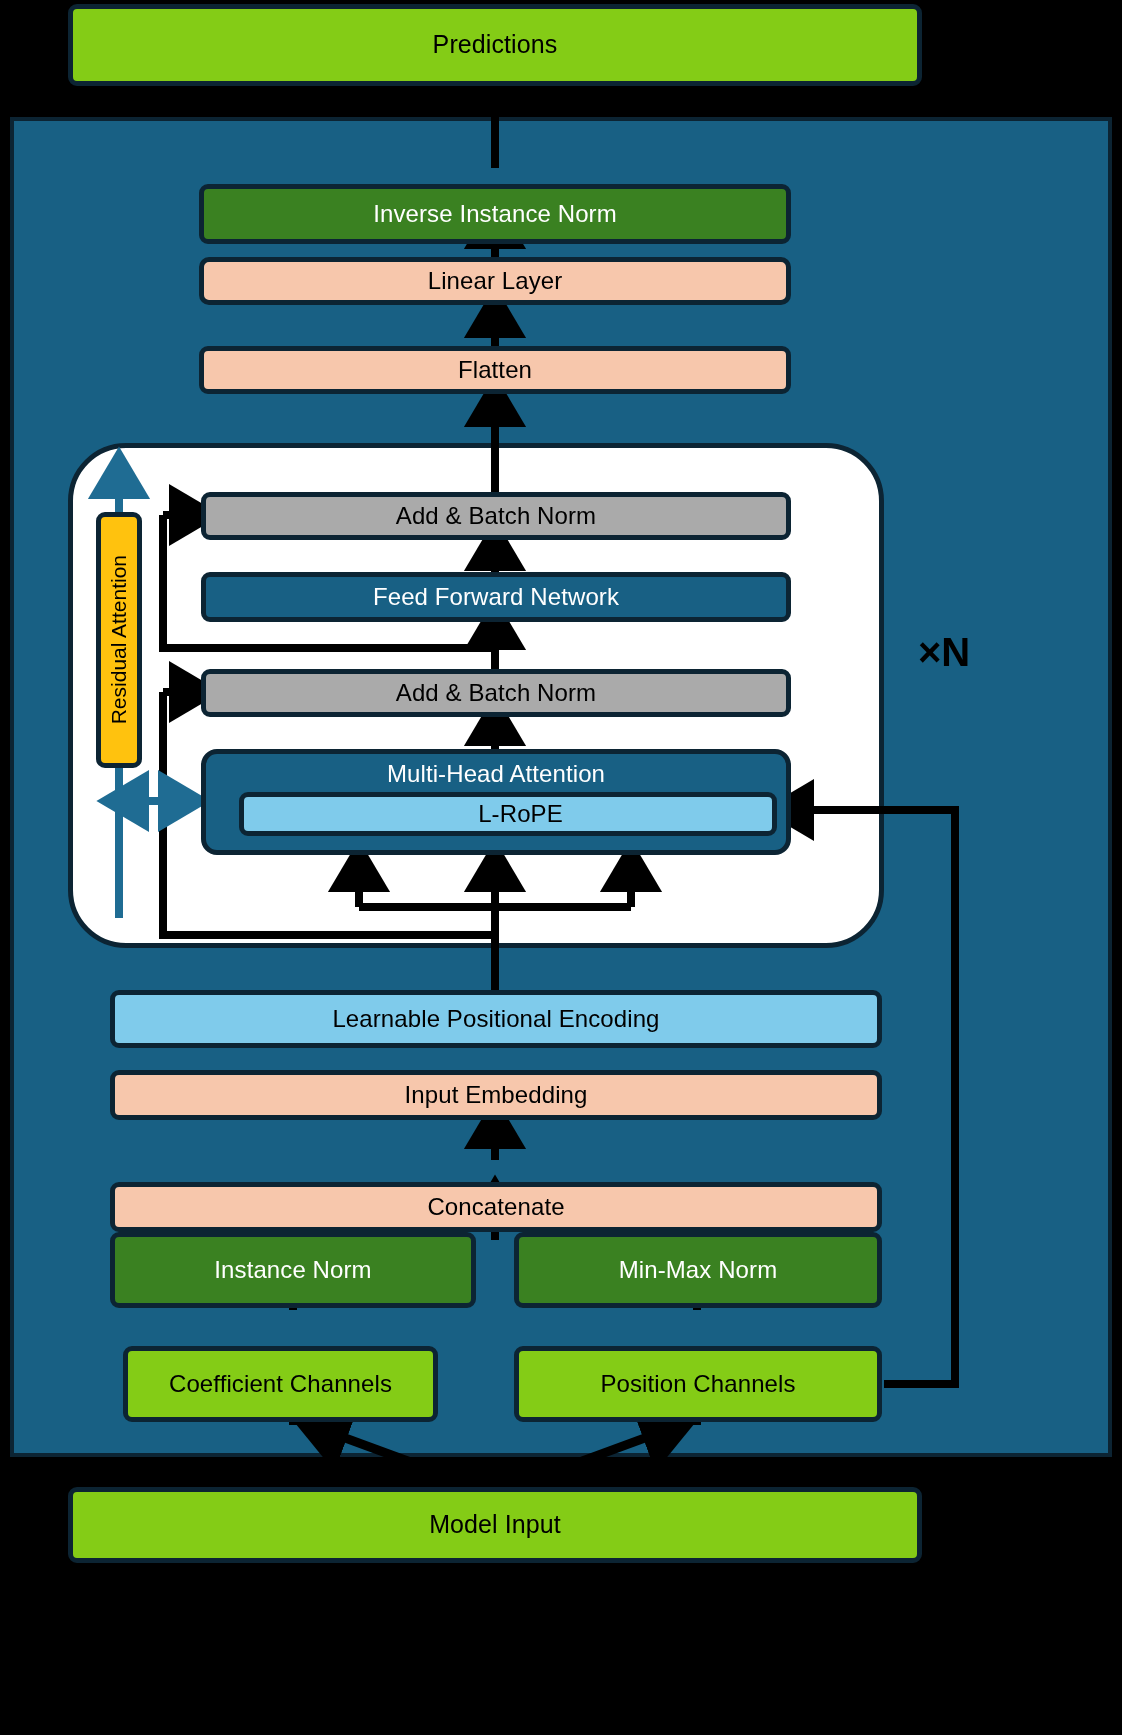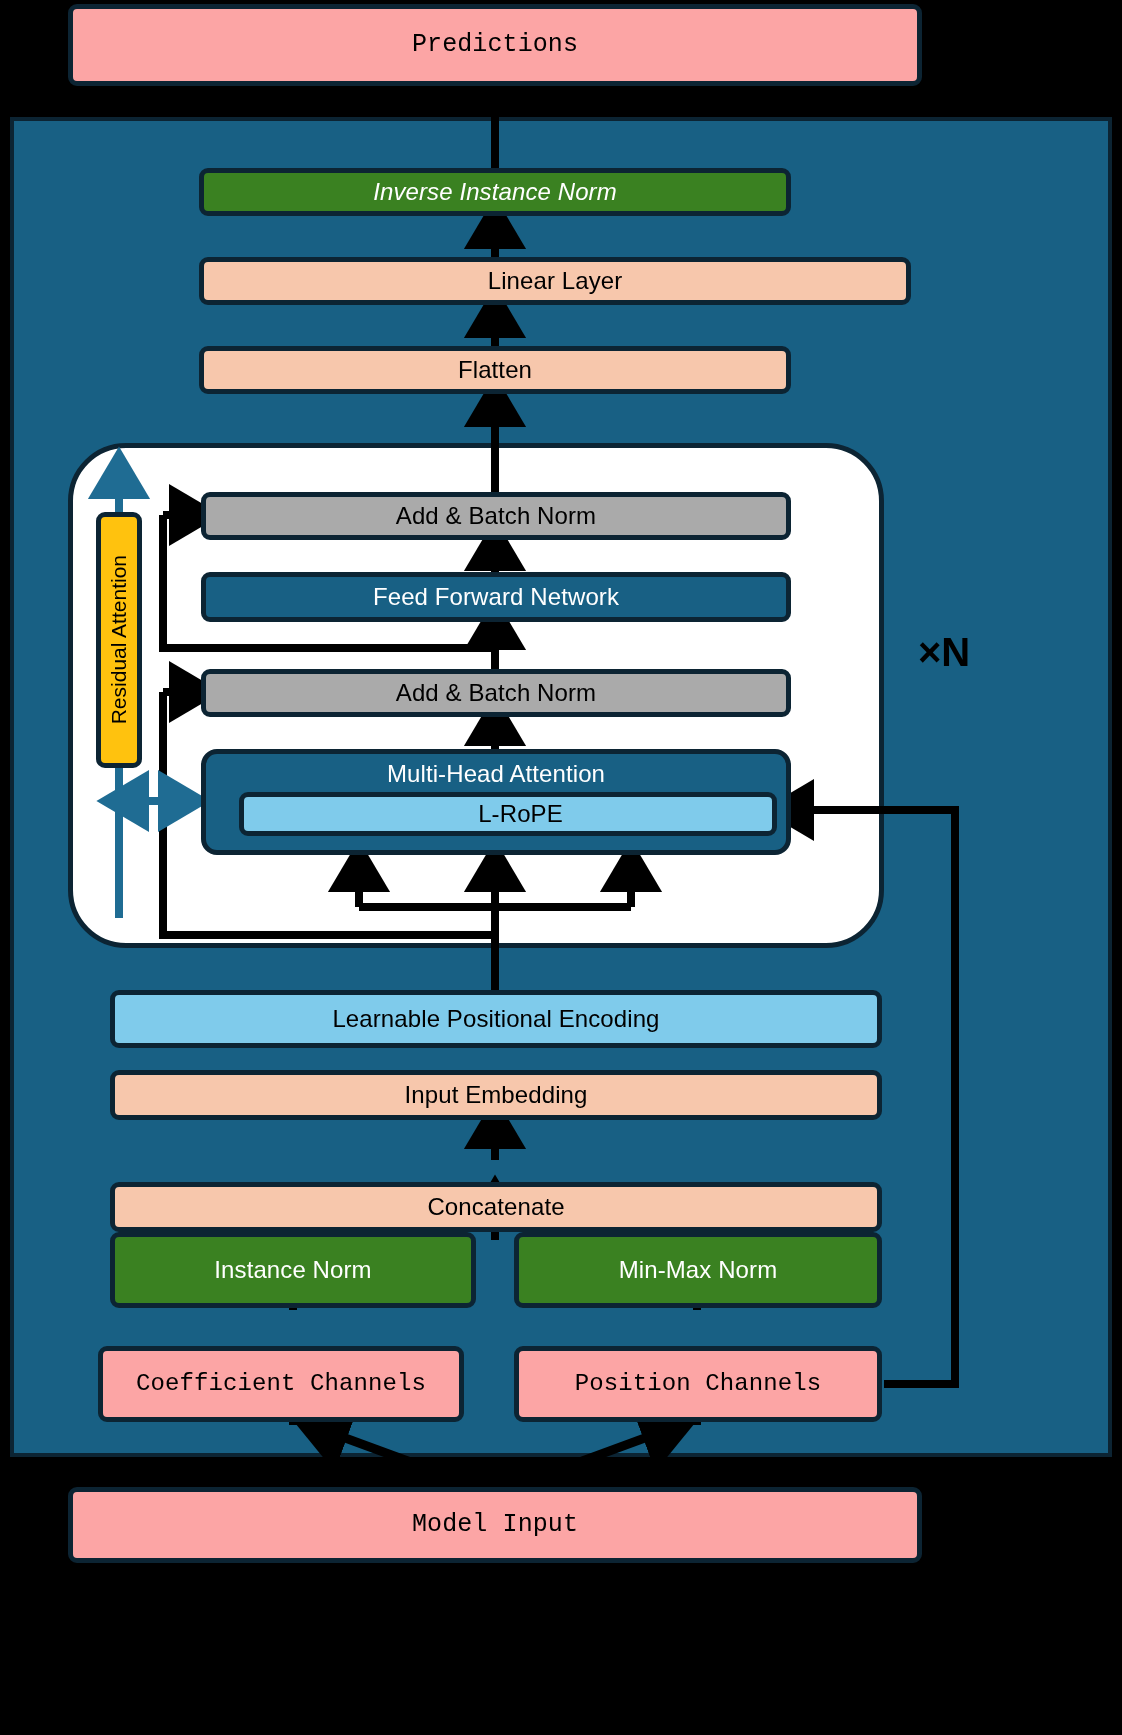--- a/index.html
+++ b/index.html
@@ -29,21 +29,21 @@
     border-radius:9px;
     display:flex;
     align-items:center;
     justify-content:center;
     text-align:center;
     font-size:24px;
     line-height:1.1;
     letter-spacing:.1px;
   }
   .node.big{font-size:25px;}
-  .yellow{background:#fca5a5;color:#000;font-family:Liberation Mono, monospace;}
+  .yellow{background:#84cc16;color:#000;}
   .green {background:#3A8121;color:#fff;}
   .peach {background:#F7C7AC;color:#000;}
   .grey  {background:#AAAAAA;color:#000;}
   .teal  {background:#186084;color:#fff;}
   .lblue {background:#7FCBEB;color:#000;}
 
   
   #encoder-block{
     left:68px; top:443px; width:816px; height:505px;
     background:#ffffff;
@@ -169,25 +169,25 @@
     <g stroke="#1F6C93" stroke-width="8" fill="none">
       <path d="M140,801 L185,801" marker-end="url(#ar-blue-s)"></path>
       <path d="M165,801 L122,801" marker-end="url(#ar-blue-s)"></path>
     </g>
   </svg>
 
   <div class="node yellow abs big" style="left:68px;top:4px;width:854px;height:82px;">
     <span>Predictions</span>
   </div>
 
-  <div class="node green abs" style="left:199px;top:168px;width:592px;height:48px;font-style:italic;">
+  <div class="node green abs" style="left:199px;top:184px;width:592px;height:60px;">
     <span>Inverse Instance Norm</span>
   </div>
 
-  <div class="node peach abs" style="left:199px;top:257px;width:712px;height:48px;">
+  <div class="node peach abs" style="left:199px;top:257px;width:592px;height:48px;border-radius:10px;">
     <span>Linear Layer</span>
   </div>
 
   <div class="node peach abs" style="left:199px;top:346px;width:592px;height:48px;">
     <span>Flatten</span>
   </div>
 
   <div id="residual-attention" class="abs">
     <span>Residual Attention</span>
   </div>
@@ -227,21 +227,21 @@
   </div>
 
   <div class="node green abs" style="left:514px;top:1232px;width:368px;height:76px;">
     <span>Min-Max Norm</span>
   </div>
 
   <div class="node green abs" style="left:110px;top:1232px;width:366px;height:76px;">
     <span>Instance Norm</span>
   </div>
 
-  <div class="node yellow abs" style="left:98px;top:1346px;width:366px;height:76px;">
+  <div class="node yellow abs" style="left:123px;top:1346px;width:315px;height:76px;">
     <span>Coefficient Channels</span>
   </div>
 
   <div class="node yellow abs" style="left:514px;top:1346px;width:368px;height:76px;">
     <span>Position Channels</span>
   </div>
 
   <div class="node yellow abs big" style="left:68px;top:1487px;width:854px;height:76px;">
     <span>Model Input</span>
   </div>

